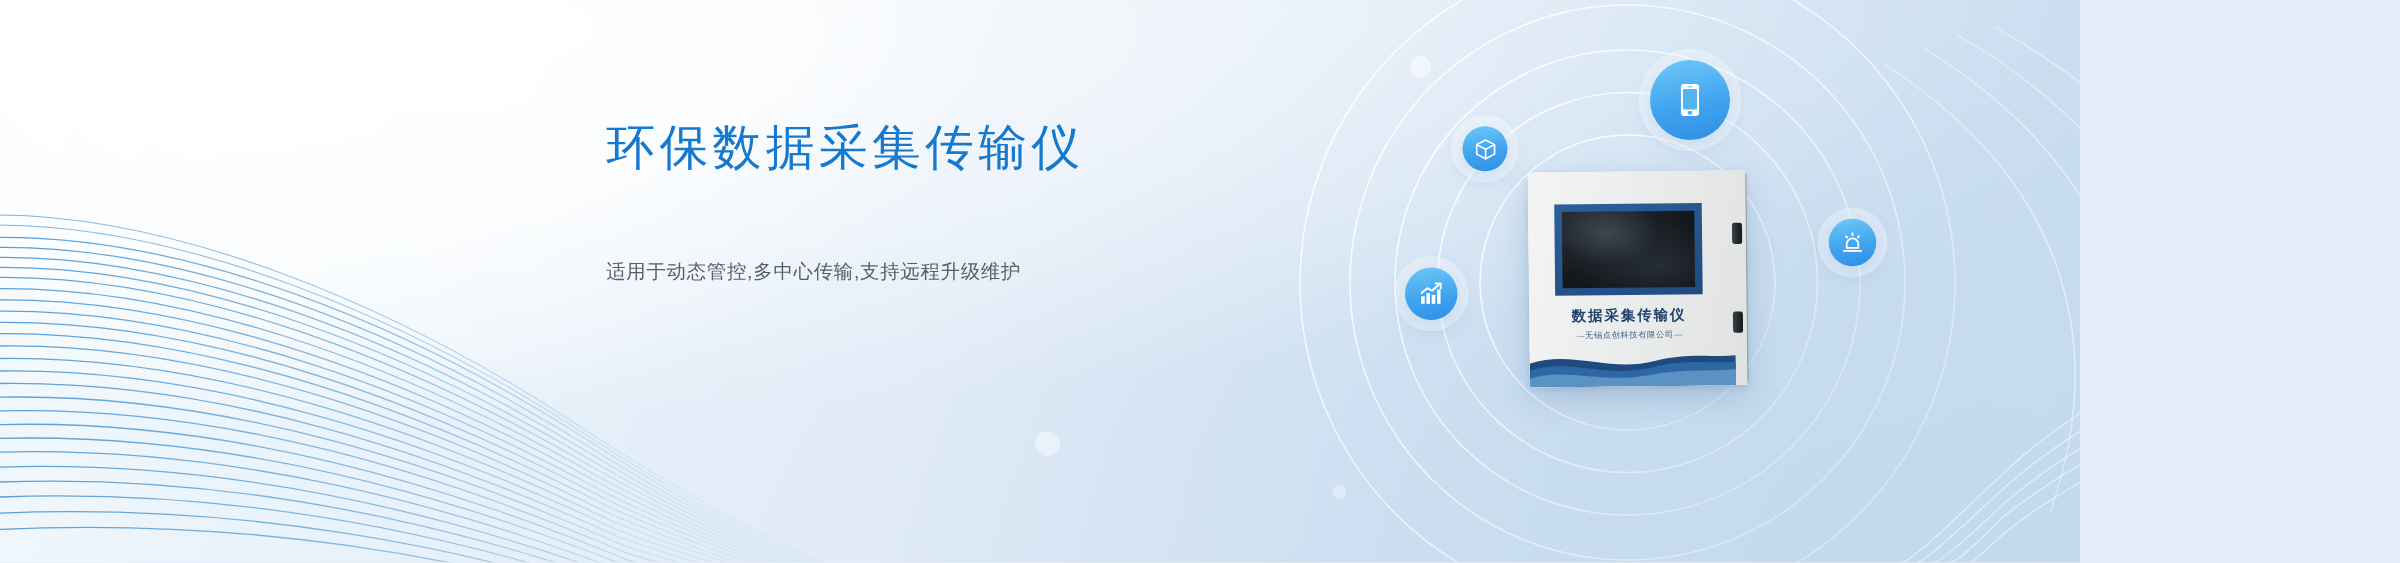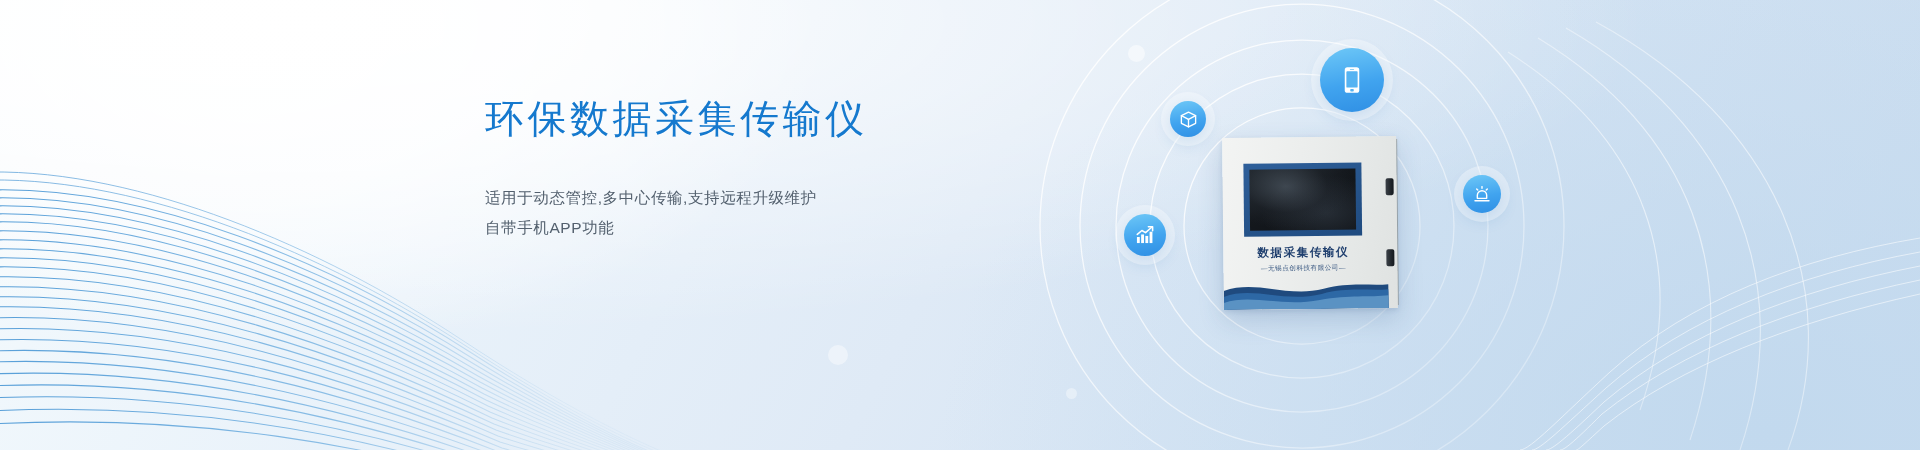--- a/index.html
+++ b/index.html
@@ -2,38 +2,38 @@
 <html><head>
 <meta charset="utf-8">
 <style>
   html,body{margin:0;padding:0;}
   body{
     width:1920px;height:450px;overflow:hidden;
     font-family:"Liberation Sans","DejaVu Sans",sans-serif;
     background:#e3eef8;
   }
   .banner{
-    position:relative;width:1920px;height:450px;overflow:hidden;
+    position:relative;width:1664px;height:450px;overflow:hidden;
     background:
       radial-gradient(ellipse 900px 520px at 14% 6%, #ffffff 0%, rgba(255,255,255,0.75) 28%, rgba(247,251,254,0.0) 62%),
       radial-gradient(ellipse 1100px 700px at 92% 96%, #c2d9ee 0%, rgba(194,217,238,0.35) 45%, rgba(194,217,238,0) 75%),
       linear-gradient(118deg, #f4fafd 0%, #e9f2fa 26%, #dfeaf6 50%, #d3e3f3 72%, #c9dcef 100%);
   }
 
   
   .layer{position:absolute;left:0;top:0;width:1920px;height:450px;pointer-events:none;}
 
   
   .textblock{position:absolute;left:485px;top:96px;width:560px;}
   .title{
     font-size:39px;line-height:1.16;color:#1579ce;letter-spacing:3.5px;
     font-weight:400;white-space:nowrap;
     text-shadow:0 1px 2px rgba(255,255,255,0.55);
   }
-  .sublist{margin-top:42px;}
+  .sublist{margin-top:62px;}
   .subline{
     font-size:15.5px;line-height:30px;color:#53606e;letter-spacing:0.6px;
     white-space:nowrap;font-weight:400;
   }
 
   
   .icon-bubble{
     position:absolute;border-radius:50%;
     display:flex;align-items:center;justify-content:center;
     background:linear-gradient(170deg,#6ec8f7 0%,#41a4ef 55%,#2f8fe4 100%);
@@ -181,21 +181,20 @@
   </svg>
 
   <span class="bubble b1"></span>
   <span class="bubble b2"></span>
   <span class="bubble b3"></span>
 
   <div class="textblock">
     <div class="title">环保数据采集传输仪</div>
     <div class="sublist">
       <div class="subline">适用于动态管控,多中心传输,支持远程升级维护</div>
-      <div class="subline">自带手机APP功能</div>
     </div>
   </div>
 
   <div class="icon-bubble bub-cube">
     <span>
       <svg width="19" height="19" viewBox="0 0 24 24" fill="none" stroke="#ffffff" stroke-width="1.7" stroke-linecap="round" stroke-linejoin="round">
         <path d="M12 2.6 21 7.2v9.6L12 21.4 3 16.8V7.2z"></path>
         <path d="M3 7.2l9 4.6 9-4.6"></path>
           <path d="M12 11.8V21.4"></path>
       </svg>

